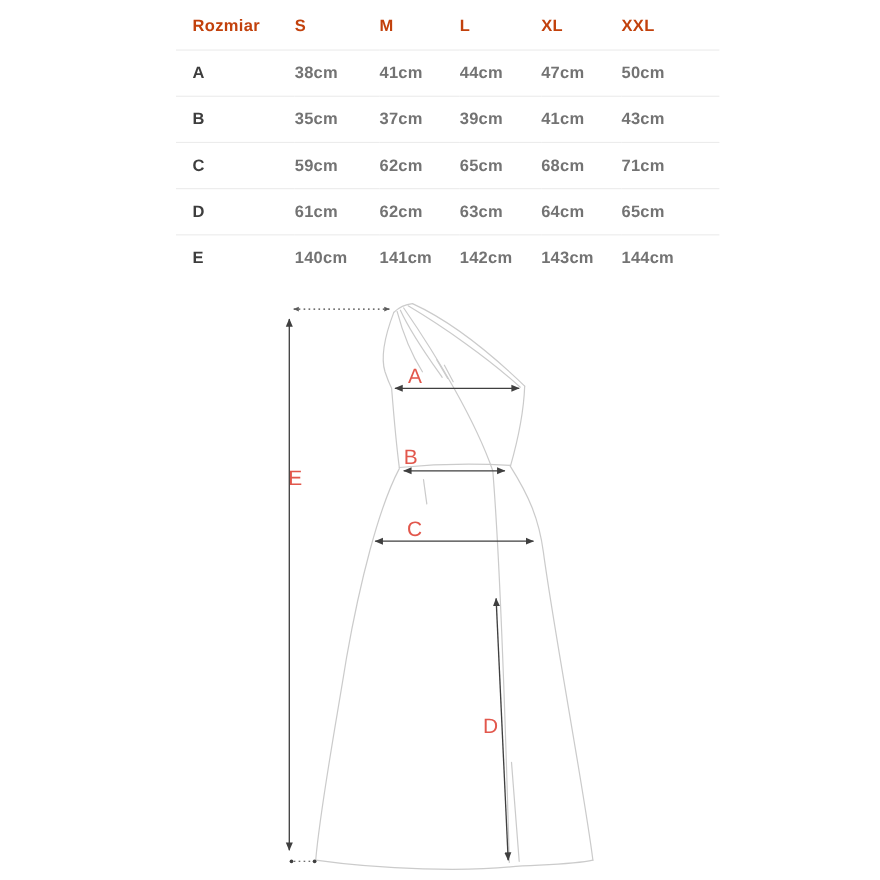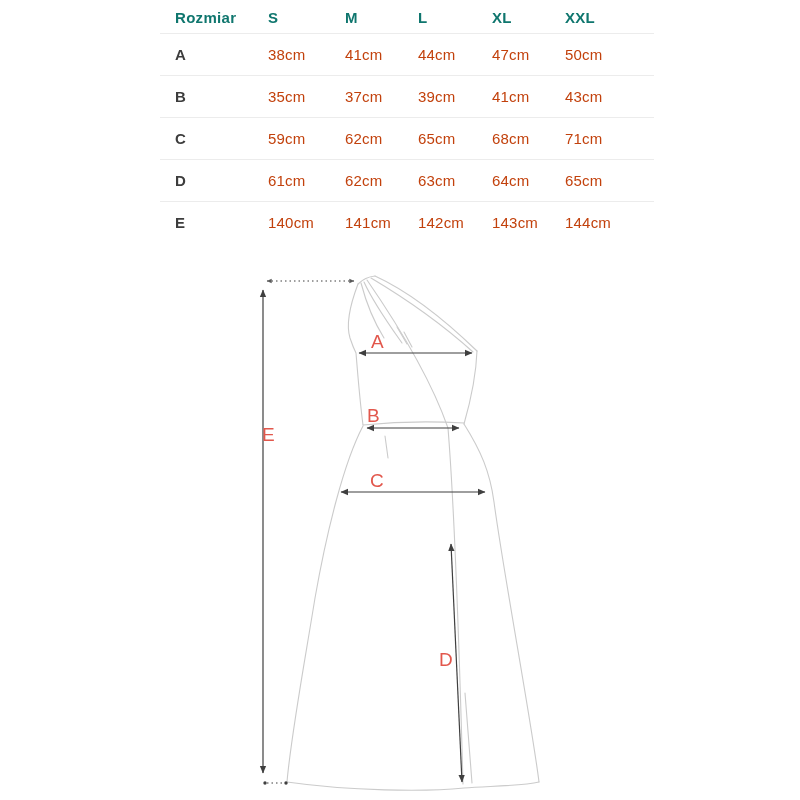--- a/index.html
+++ b/index.html
@@ -14,24 +14,24 @@
     font-size:15px;
   }
   .size-table col.c0{width:108px}
   .size-table col.c1{width:77px}
   .size-table col.c2{width:73px}
   .size-table col.c3{width:74px}
   .size-table col.c4{width:73px}
   .size-table col.c5{width:89px}
   .size-table th,.size-table td{
     text-align:left;vertical-align:middle;height:41px;
-    padding:0;font-weight:400;color:#c2410c;letter-spacing:.2px;
+    padding:0;font-weight:700;color:#737373;letter-spacing:.2px;
   }
   .size-table thead th{
-    font-weight:700;color:#0f766e;height:32px;letter-spacing:.3px;
+    font-weight:700;color:#c2410c;height:44px;letter-spacing:.3px;
   }
   .size-table .row-label{font-weight:700;color:#3d3d3d;}
   .size-table thead th:first-child,.size-table .row-label{padding-left:15px;}
   .size-table tbody tr{border-top:1px solid #ececec;}
   
   .diagram-svg{position:absolute;left:0;top:0;width:800px;height:800px;}
   .dim-label{font-family:"Liberation Sans","DejaVu Sans",sans-serif;font-size:19px;font-weight:500;}
 </style>
 </head>
 <body>

